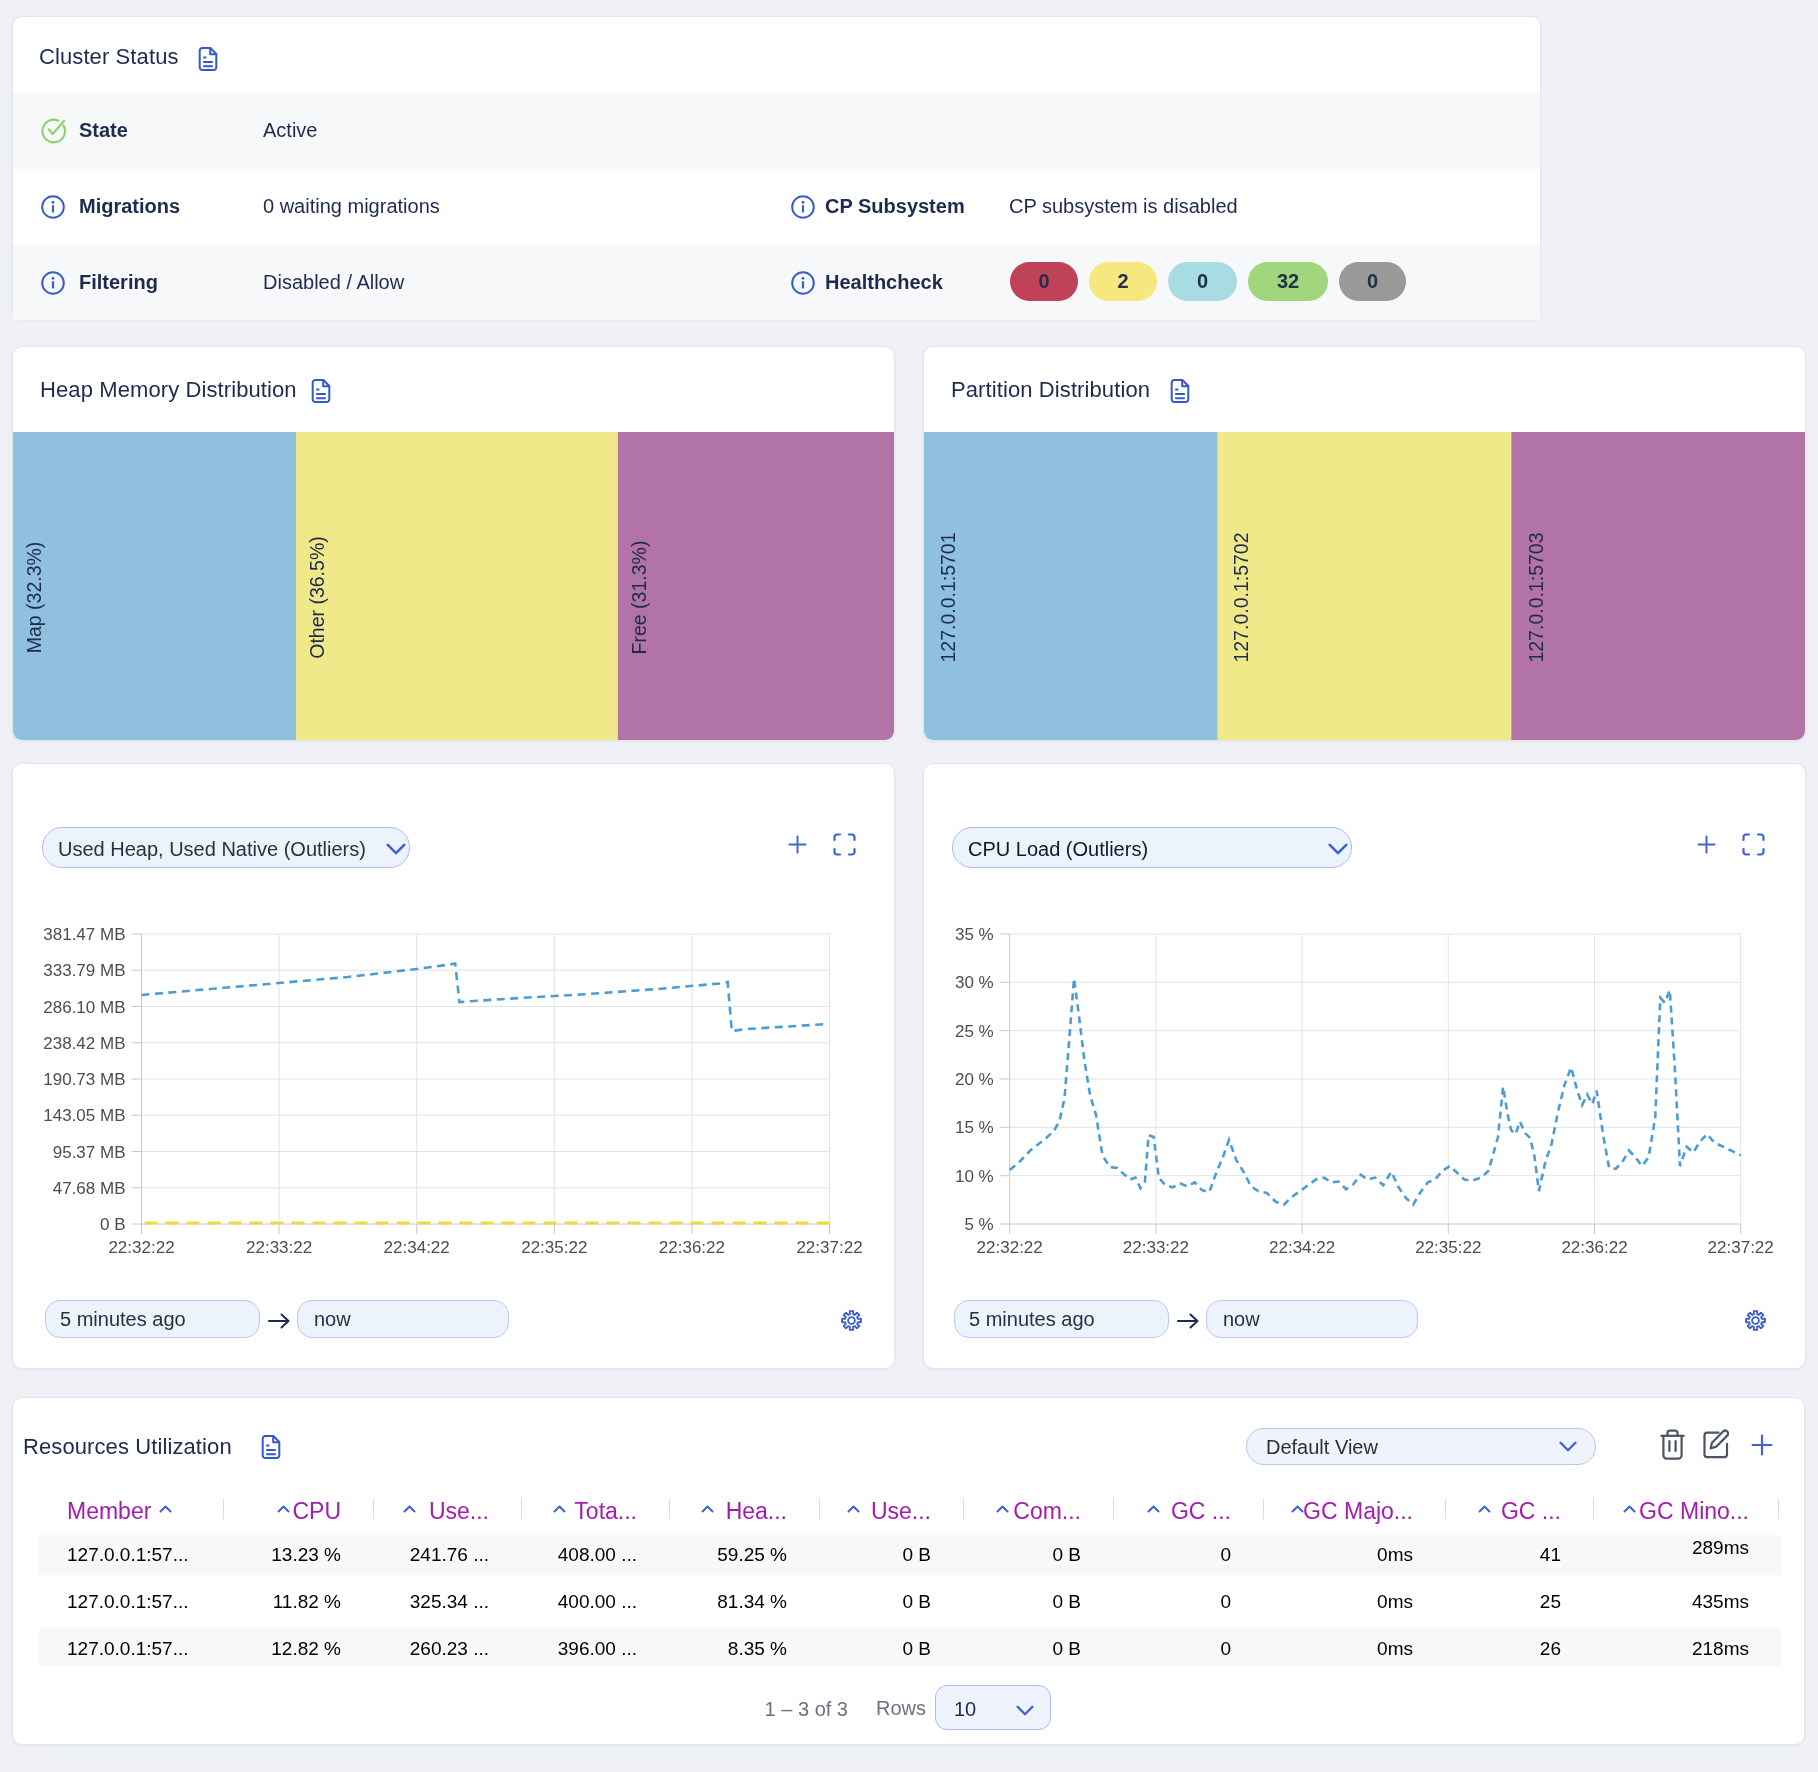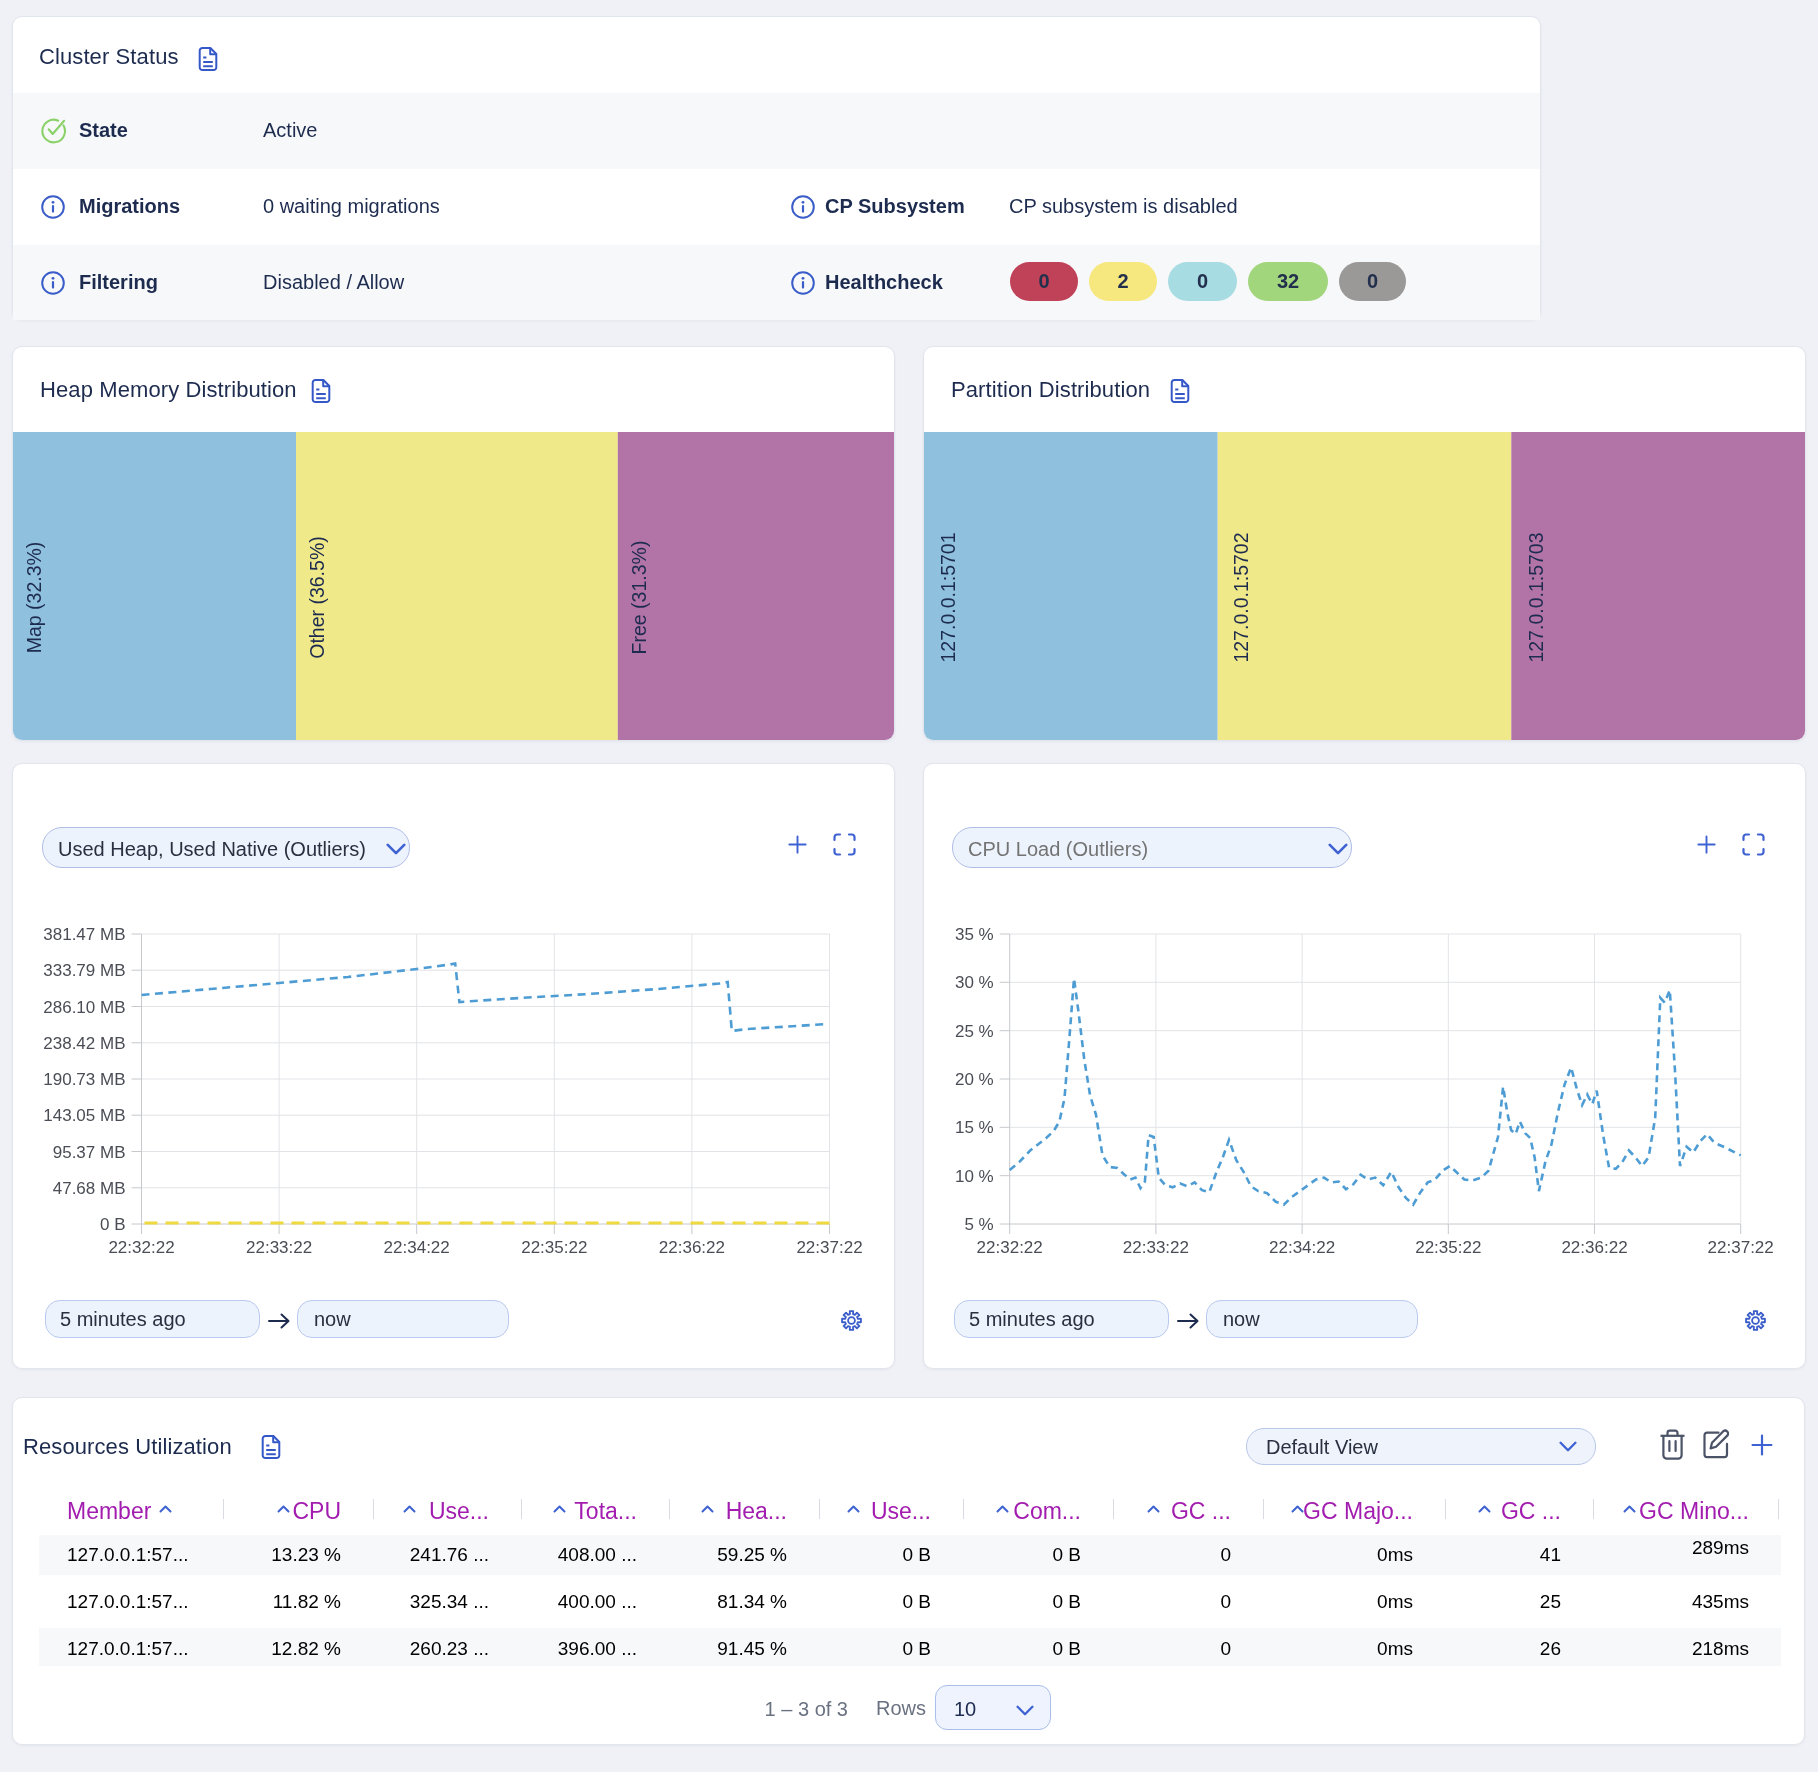--- a/index.html
+++ b/index.html
@@ -168,21 +168,21 @@
 </svg>
       <div class="abs inp" style="left:284px;top:536px;width:212px;height:38px"></div>
       <div class="abs" style="left:301px;top:544px;font-size:20px;color:#2a3040">now</div>
       <svg class="abs" style="left:828px;top:546px" width="21" height="21" viewBox="0 0 21 21" fill="none">
 <path d="M8.75 1.06 L12.25 1.06 L12.04 4.08 L13.95 4.87 L15.94 2.59 L18.41 5.06 L16.13 7.05 L16.92 8.96 L19.94 8.75 L19.94 12.25 L16.92 12.04 L16.13 13.95 L18.41 15.94 L15.94 18.41 L13.95 16.13 L12.04 16.92 L12.25 19.94 L8.75 19.94 L8.96 16.92 L7.05 16.13 L5.06 18.41 L2.59 15.94 L4.87 13.95 L4.08 12.04 L1.06 12.25 L1.06 8.75 L4.08 8.96 L4.87 7.05 L2.59 5.06 L5.06 2.59 L7.05 4.87 L8.96 4.08 Z" stroke="#3a5dc9" stroke-width="1.8" stroke-linejoin="round"></path>
 <circle cx="10.5" cy="10.5" r="3.4" stroke="#3a5dc9" stroke-width="1.8"></circle>
 </svg>
     </div>
 <div class="card" style="left:923px;top:763px;width:883px;height:606px">
       <div class="abs dd" style="left:28px;top:63px;width:400px;height:41px;border-radius:20px"></div>
-      <div class="abs" style="left:44px;top:74px;font-size:20px;color:#737373">CPU Load (Outliers)</div>
+      <div class="abs" style="left:44px;top:74px;font-size:20px;color:#0f172a">CPU Load (Outliers)</div>
       <svg class="abs" style="left:404px;top:79px" width="20" height="12" viewBox="0 0 17 10" fill="none">
 <path d="M1.5 1.5 L8.5 8.5 L15.5 1.5" stroke="#3f62d2" stroke-width="2.2" stroke-linecap="round" stroke-linejoin="round"></path>
 </svg>
       <svg class="abs" style="left:773px;top:71px" width="19" height="19" viewBox="0 0 21 21" fill="none">
 <path d="M10.5 1.5 v18 M1.5 10.5 h18" stroke="#3f62d2" stroke-width="2.1" stroke-linecap="round"></path>
 </svg>
       <svg class="abs" style="left:818px;top:69px" width="23" height="23" viewBox="0 0 23 23" fill="none">
 <path d="M1.5 7 V4 a2.5 2.5 0 0 1 2.5 -2.5 h3 M16 1.5 h3 A2.5 2.5 0 0 1 21.5 4 v3 M21.5 16 v3 a2.5 2.5 0 0 1 -2.5 2.5 h-3 M7 21.5 H4 A2.5 2.5 0 0 1 1.5 19 v-3" stroke="#3f62d2" stroke-width="2.2" stroke-linecap="round"></path>
 </svg>
       <svg class="abs" style="left:0;top:0" width="881" height="604" viewBox="0 0 881 604" fill="none">
@@ -340,21 +340,21 @@
       <div class="abs td" style="right:723px;top:193px">0 B</div>
       <div class="abs td" style="right:573px;top:193px">0</div>
       <div class="abs td" style="right:391px;top:193px">0ms</div>
       <div class="abs td" style="right:243px;top:193px">25</div>
       <div class="abs td" style="right:55px;top:193px">435ms</div>
       <div class="abs" style="left:26px;top:230px;width:1742px;height:38px;background:#f7f8f9"></div>
       <div class="abs td" style="left:54px;top:240px">127.0.0.1:57...</div>
       <div class="abs td" style="right:1463px;top:240px">12.82 %</div>
       <div class="abs td" style="right:1315px;top:240px">260.23 ...</div>
       <div class="abs td" style="right:1167px;top:240px">396.00 ...</div>
-      <div class="abs td" style="right:1017px;top:240px">91.45 %</div>
+      <div class="abs td" style="right:1017px;top:240px">8.35 %</div>
       <div class="abs td" style="right:873px;top:240px">0 B</div>
       <div class="abs td" style="right:723px;top:240px">0 B</div>
       <div class="abs td" style="right:573px;top:240px">0</div>
       <div class="abs td" style="right:391px;top:240px">0ms</div>
       <div class="abs td" style="right:243px;top:240px">26</div>
       <div class="abs td" style="right:55px;top:240px">218ms</div>
       <div class="abs" style="right:956px;top:300px;font-size:20px;color:#6a7282">1 – 3 of 3</div>
       <div class="abs" style="left:863px;top:299px;font-size:20px;color:#6a7282">Rows</div>
       <div class="abs dd" style="left:922px;top:287px;width:116px;height:45px;background:#eef3fd;border-color:#a9bfe9;border-radius:12px"></div>
       <div class="abs" style="left:941px;top:300px;font-size:20px;color:#1d2b4f">10</div>

